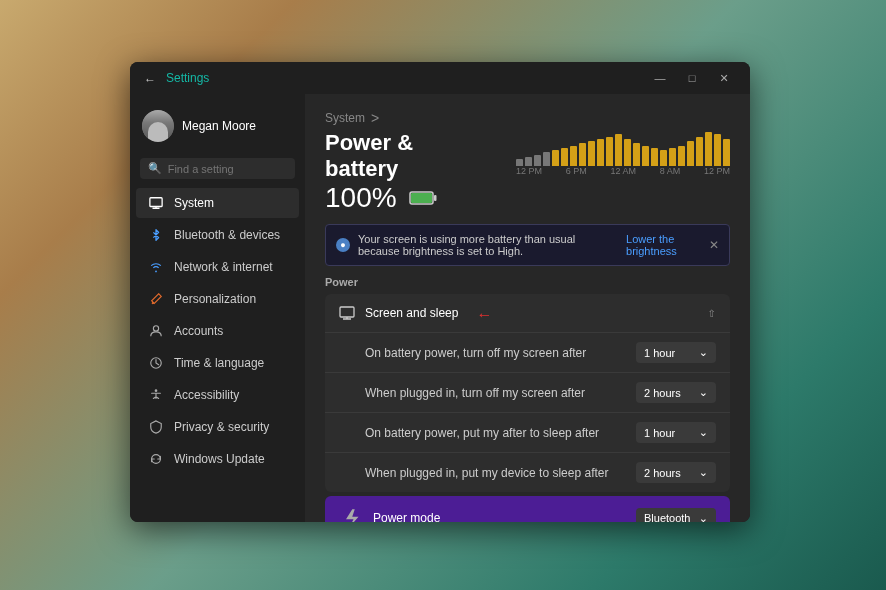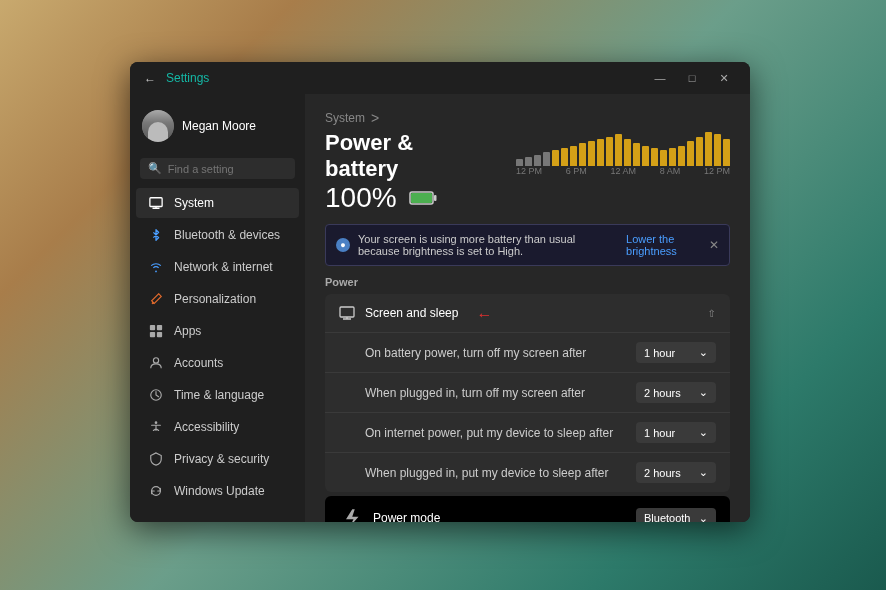--- a/index.html
+++ b/index.html
@@ -360,21 +360,21 @@
       border-radius: 4px;
       padding: 4px 8px;
       cursor: pointer;
       font-size: 11px;
       color: #fff;
       min-width: 80px;
       justify-content: space-between;
     }
 
     .power-mode-card {
-      background: #000000;
+      background: #4c1d95;
       border-radius: 6px;
       margin-bottom: 4px;
     }
 
     .power-mode-row {
       display: flex;
       align-items: center;
       padding: 10px 14px;
       gap: 10px;
     }
@@ -466,31 +466,20 @@
         <span>Network &amp; internet</span>
       </div>
       <div class="nav-item">
         <span class="nav-icon">
           <svg width="14" height="14" viewBox="0 0 16 16" fill="none">
               <path d="M11 2l3 3-8 8-3-3L11 2z" stroke="#e06a2c" stroke-width="1.3"></path>
               <path d="M3 13c0-1.5 1.5-2 1.5-2l1.5 1.5S5.5 14 4 14l-1-1z" fill="#e06a2c"></path>
             </svg>
         </span>
         <span>Personalization</span>
-      </div>
-      <div class="nav-item">
-        <span class="nav-icon">
-          <svg width="14" height="14" viewBox="0 0 16 16" fill="none">
-              <rect x="1" y="1" width="6" height="6" rx="1" fill="#aaa"></rect>
-              <rect x="9" y="1" width="6" height="6" rx="1" fill="#aaa"></rect>
-              <rect x="1" y="9" width="6" height="6" rx="1" fill="#aaa"></rect>
-              <rect x="9" y="9" width="6" height="6" rx="1" fill="#aaa"></rect>
-            </svg>
-        </span>
-        <span>Apps</span>
       </div>
       <div class="nav-item">
         <span class="nav-icon">
           <svg width="14" height="14" viewBox="0 0 16 16" fill="none">
               <circle cx="8" cy="5" r="3" stroke="#aaa" stroke-width="1.3"></circle>
               <path d="M2 14c0-3 2.5-5 6-5s6 2 6 5" stroke="#aaa" stroke-width="1.3"></path>
             </svg>
         </span>
         <span>Accounts</span>
       </div>
@@ -623,21 +612,21 @@
           </div>
         </div>
         <div class="card-row">
           <span class="card-row-label">When plugged in, turn off my screen after</span>
           <div class="dropdown-control">
             <span>2 hours</span>
             <span>⌄</span>
           </div>
         </div>
         <div class="card-row">
-          <span class="card-row-label">On internet power, put my device to sleep after</span>
+          <span class="card-row-label">On battery power, put my after to sleep after</span>
           <div class="dropdown-control">
             <span>1 hour</span>
             <span>⌄</span>
           </div>
         </div>
         <div class="card-row">
           <span class="card-row-label">When plugged in, put my device to sleep after</span>
           <div class="dropdown-control">
             <span>2 hours</span>
             <span>⌄</span>

